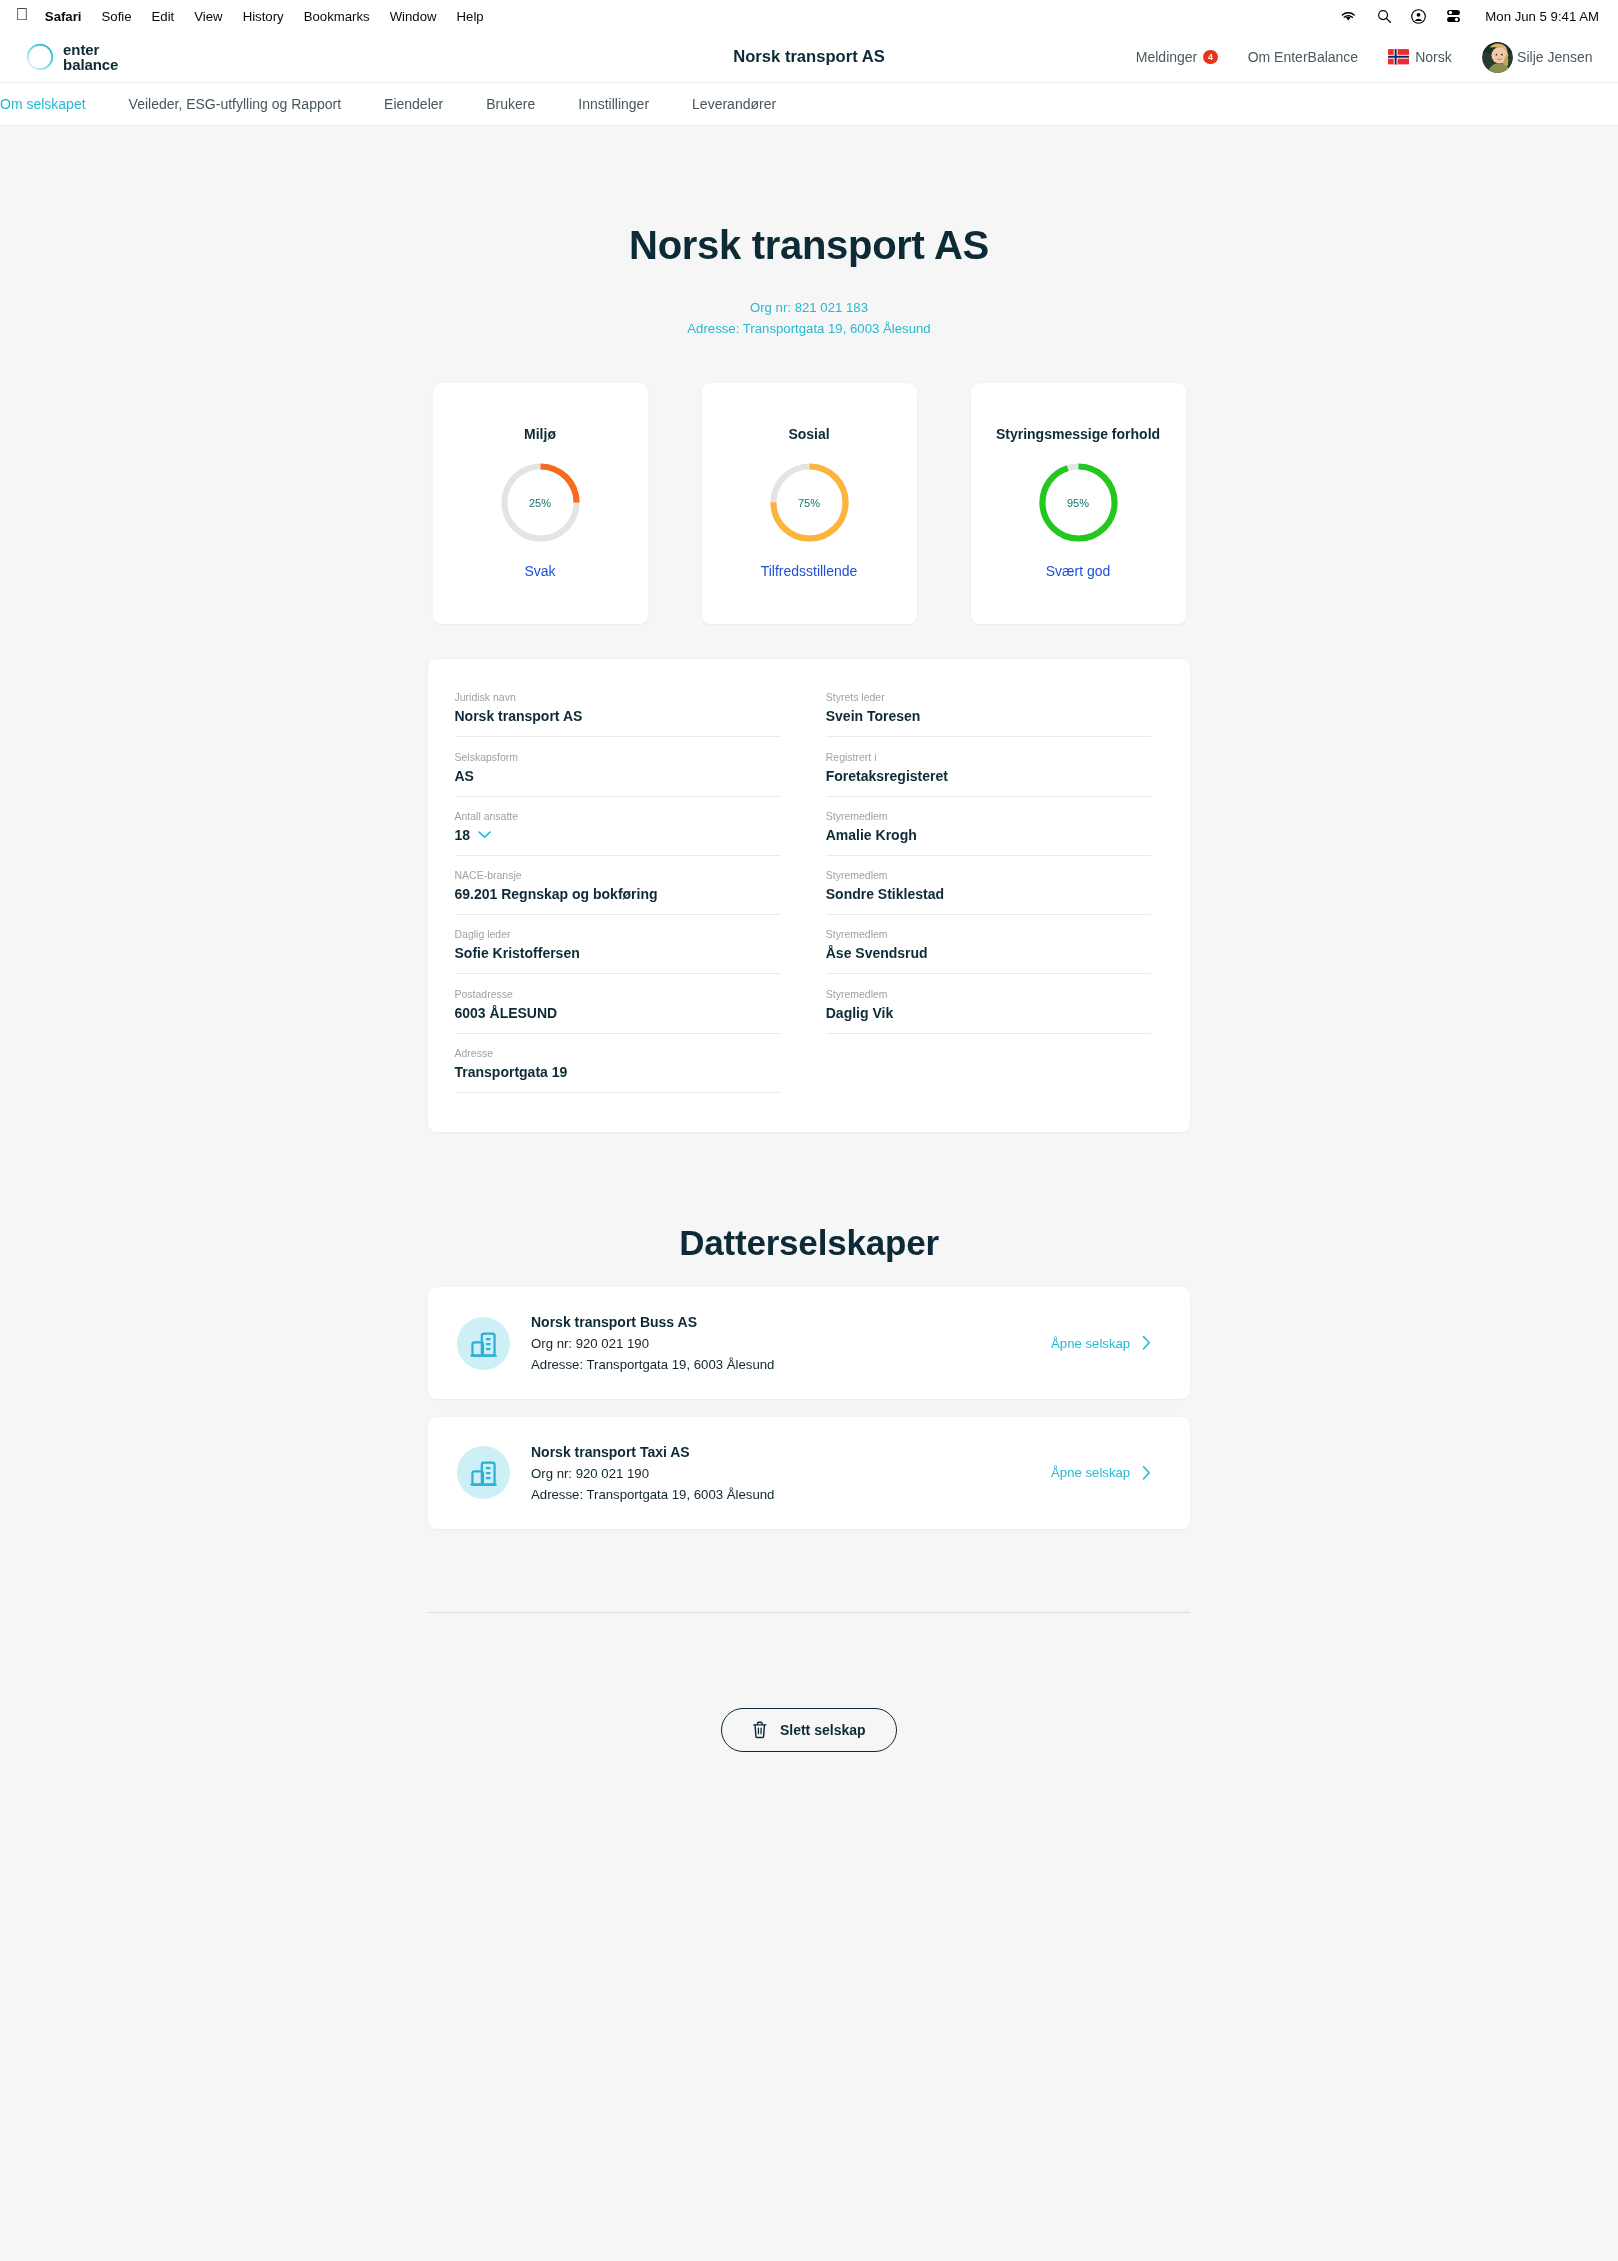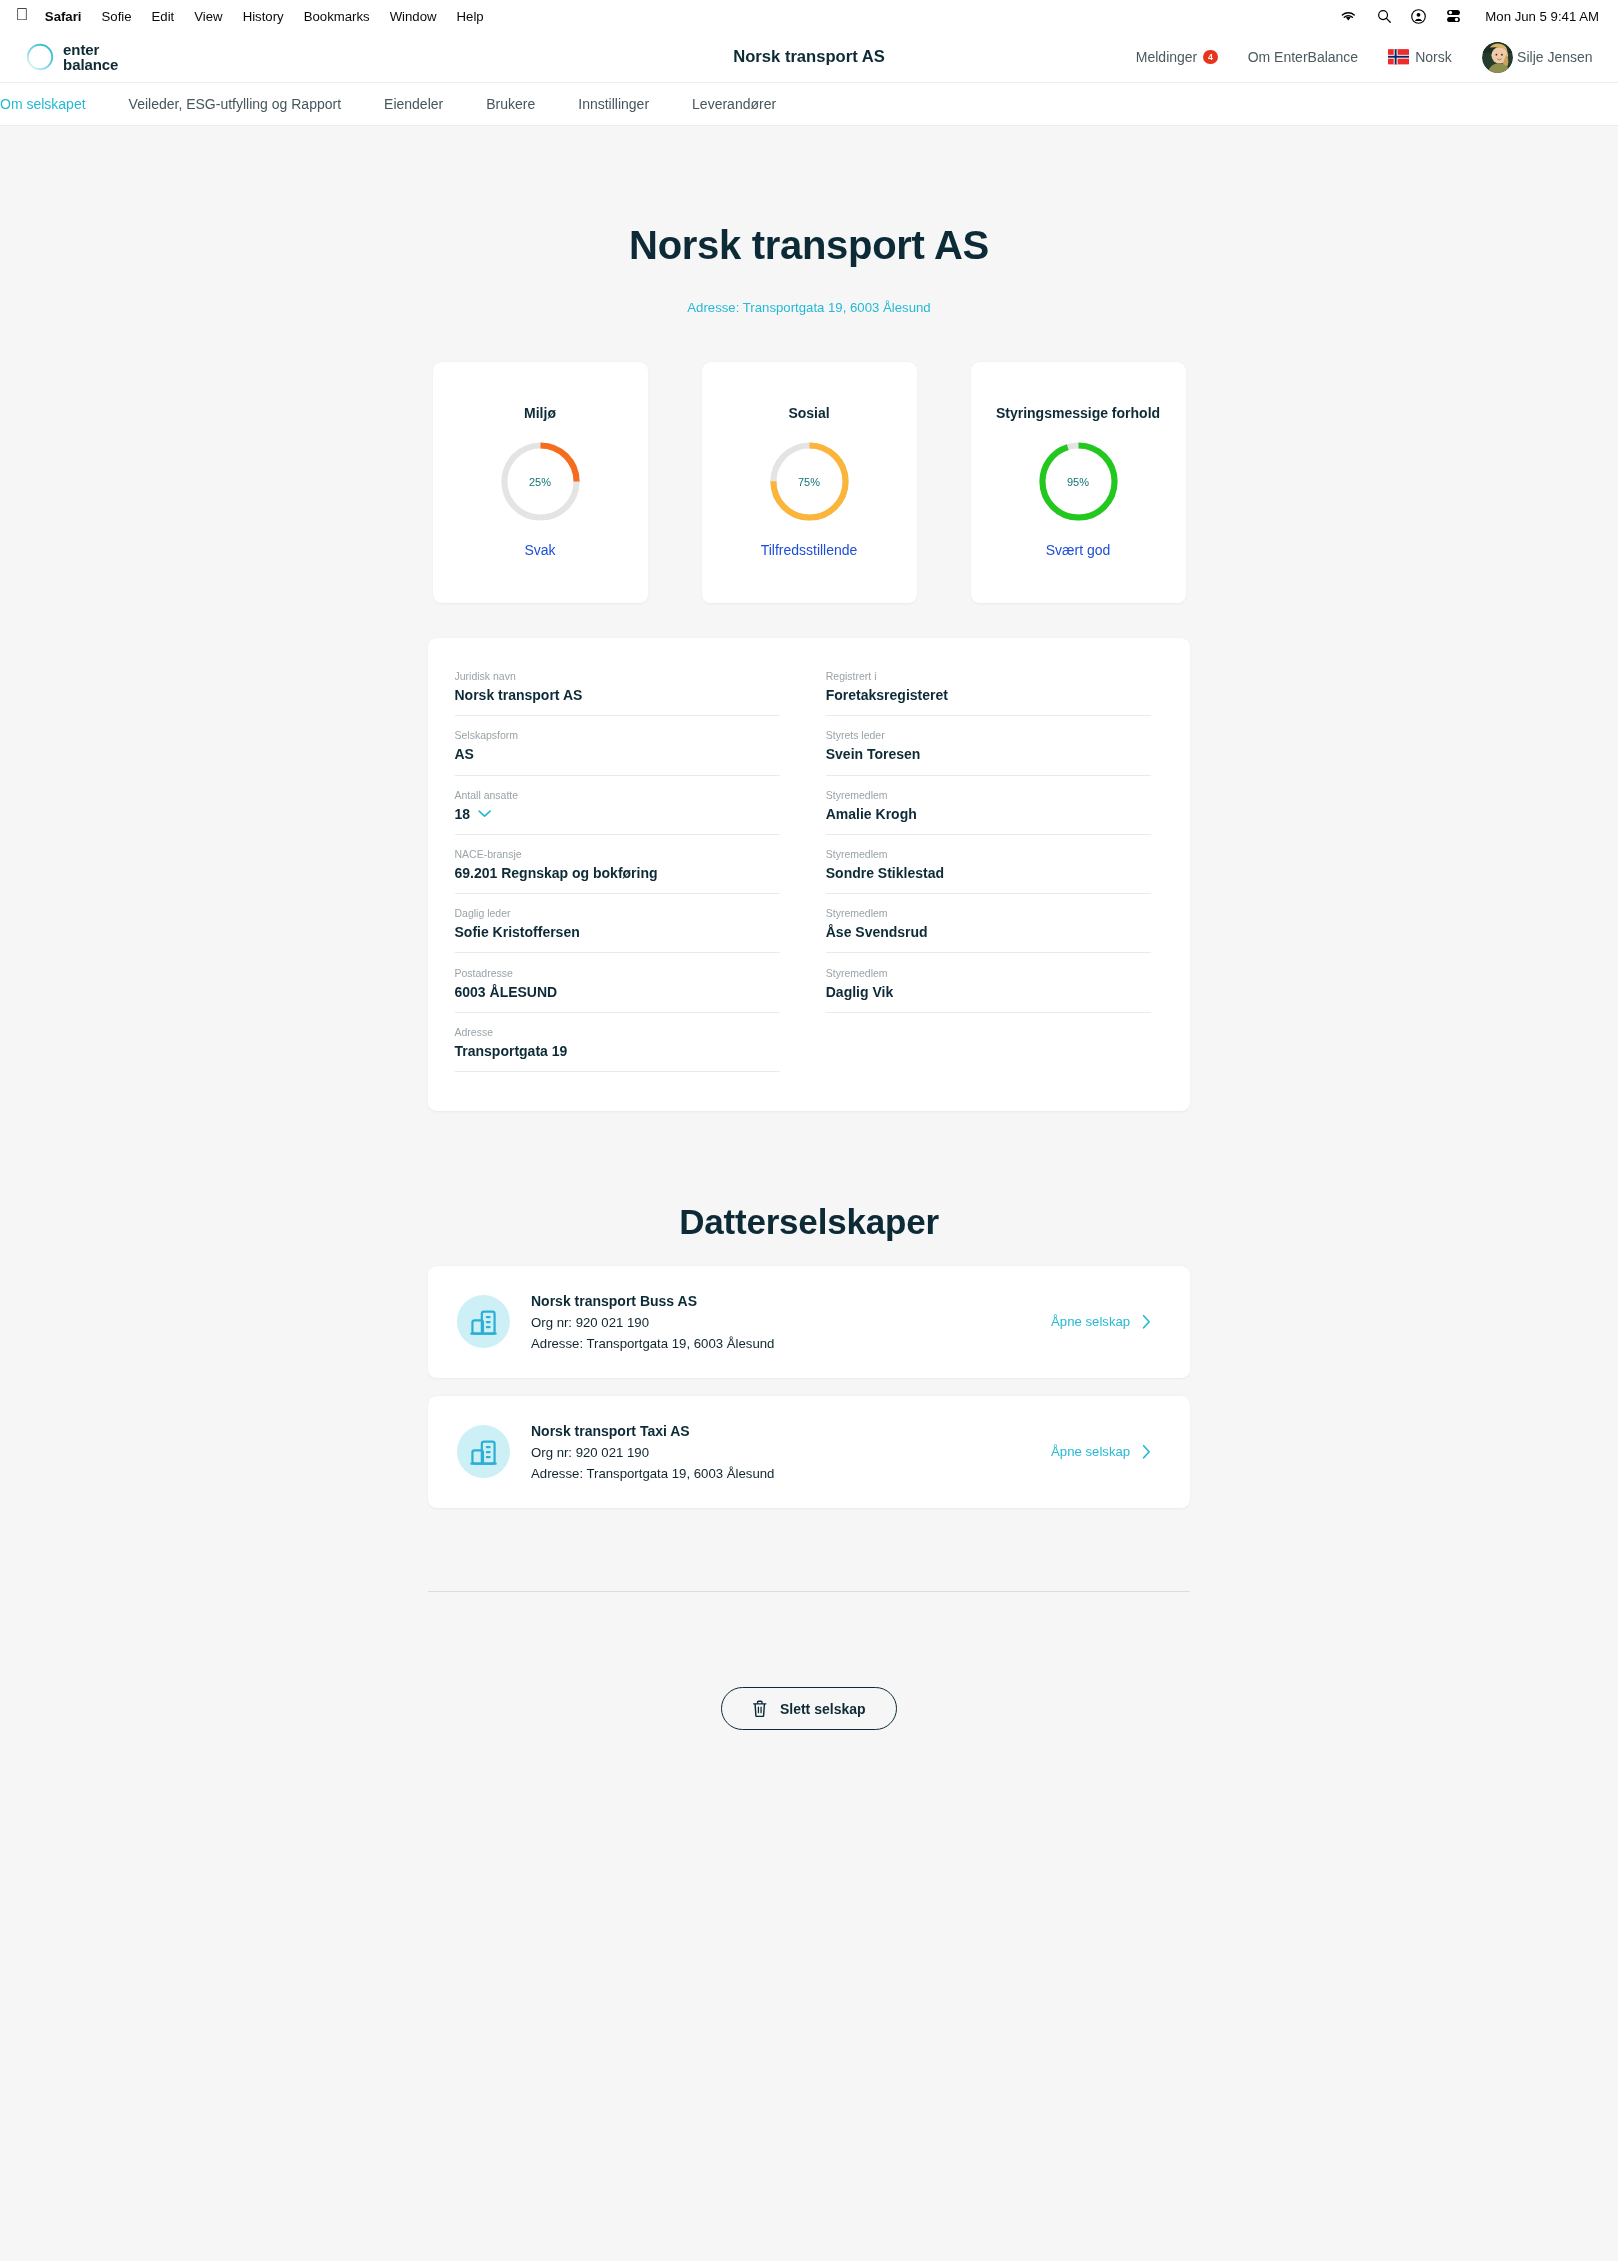--- a/index.html
+++ b/index.html
@@ -381,20 +381,21 @@
   <span class="navtab">Innstillinger</span>
   <span class="navtab">Leverandører</span>
 </div>
 
 <div class="page">
   <div class="wrap">
 
     <h1 class="title">Norsk transport AS</h1>
 
     <div class="orgmeta">
+      <div>Org nr: 821 021 183</div>
       <div>Adresse: Transportgata 19, 6003 Ålesund</div>
     </div>
 
     <div class="cards">
 
       <div class="card">
         <div class="ctitle">Miljø</div>
         <div class="gauge">
           <svg width="81" height="81" viewBox="0 0 146 146">
             <circle cx="73" cy="73" r="65" fill="none" stroke="#e4e4e4" stroke-width="11"></circle>
@@ -485,30 +486,30 @@
           <div class="fvalue">
               <span>Transportgata 19</span>
             </div>
         </div>
 
       </div>
 
       <div class="col">
 
         <div class="field">
+          <div class="flabel">Styrets leder</div>
+          <div class="fvalue">
+              <span>Svein Toresen</span>
+            </div>
+        </div>
+
+        <div class="field">
           <div class="flabel">Registrert i</div>
           <div class="fvalue">
               <span>Foretaksregisteret</span>
-            </div>
-        </div>
-
-        <div class="field">
-          <div class="flabel">Styrets leder</div>
-          <div class="fvalue">
-              <span>Svein Toresen</span>
             </div>
         </div>
 
         <div class="field">
           <div class="flabel">Styremedlem</div>
           <div class="fvalue">
               <span>Amalie Krogh</span>
             </div>
         </div>
 

